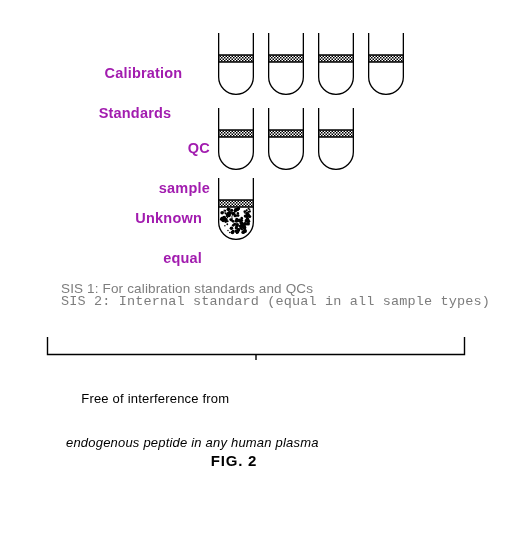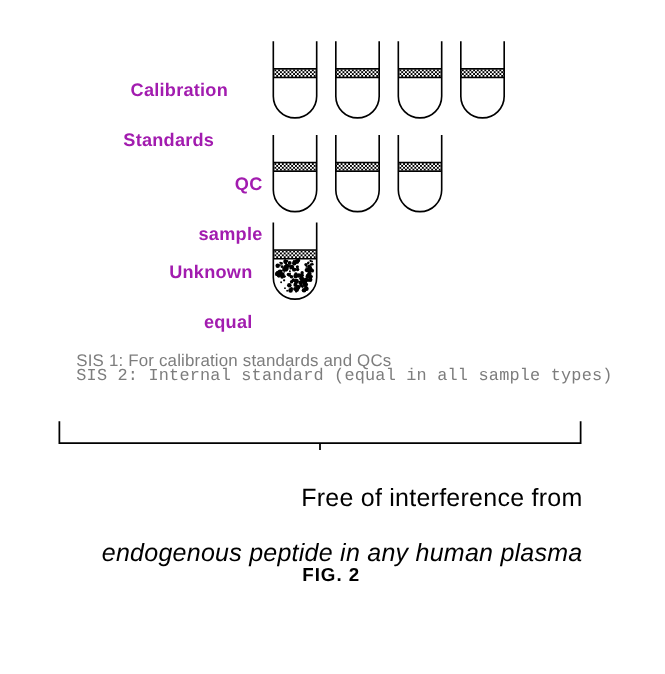--- a/index.html
+++ b/index.html
@@ -72,41 +72,40 @@
     height: 24px;
   }
   #bracket svg { display: block; }
 
   
   #caption {
     position: absolute;
     left: 66px;
     top: 366px;
     width: 400px;
-    text-align: right;
-    font-size: 20px;
+    text-align: left;
+    font-size: 13px;
     line-height: 22px;
     letter-spacing: 0.2px;
     color: #000;
     white-space: pre;
   }
   #caption .l2 { display: block; font-style: italic; }
 
   
   #fig-number {
     position: absolute;
     left: 0px;
     top: 452px;
     width: 468px;
     text-align: center;
     font-size: 15px;
     font-weight: bold;
     letter-spacing: 0.8px;
     color: #000;
-    margin-left: 31px;
   }
 </style>
 </head>
 <body>
 
 <div class="figure-root">
 
   <div class="row-label" id="label-calibration">
     <span>Calibration</span>
     <span class="l2">Standards</span>

